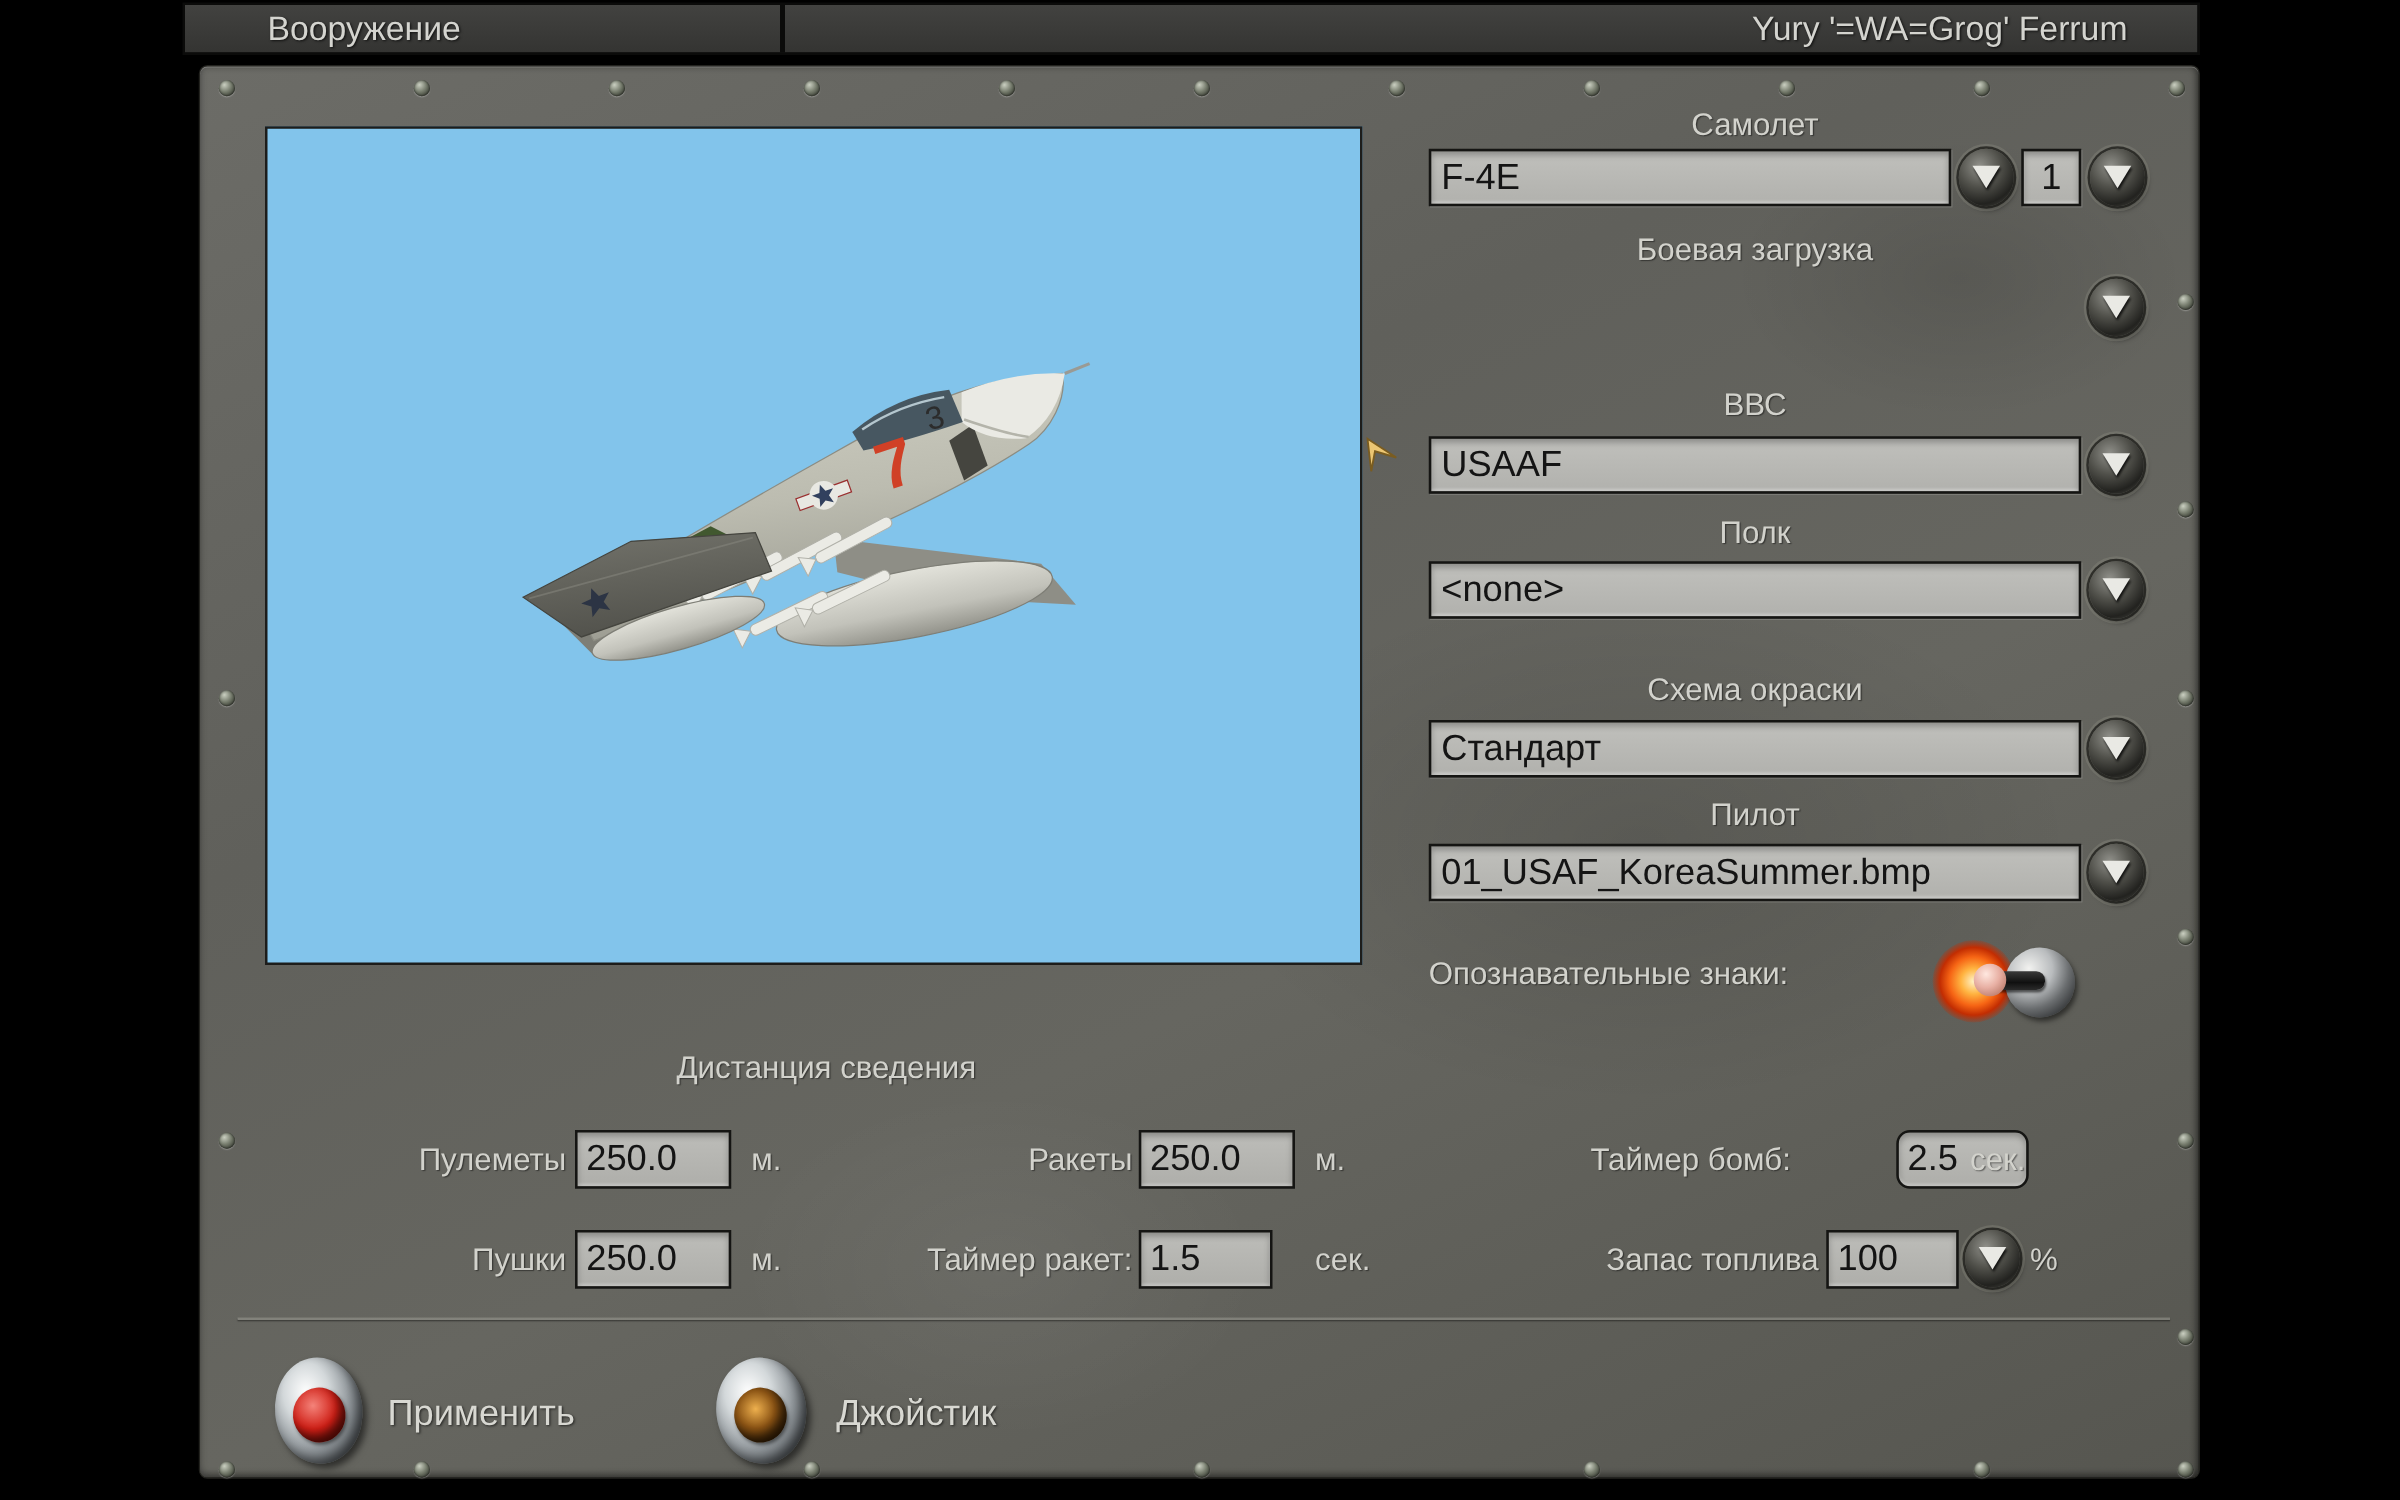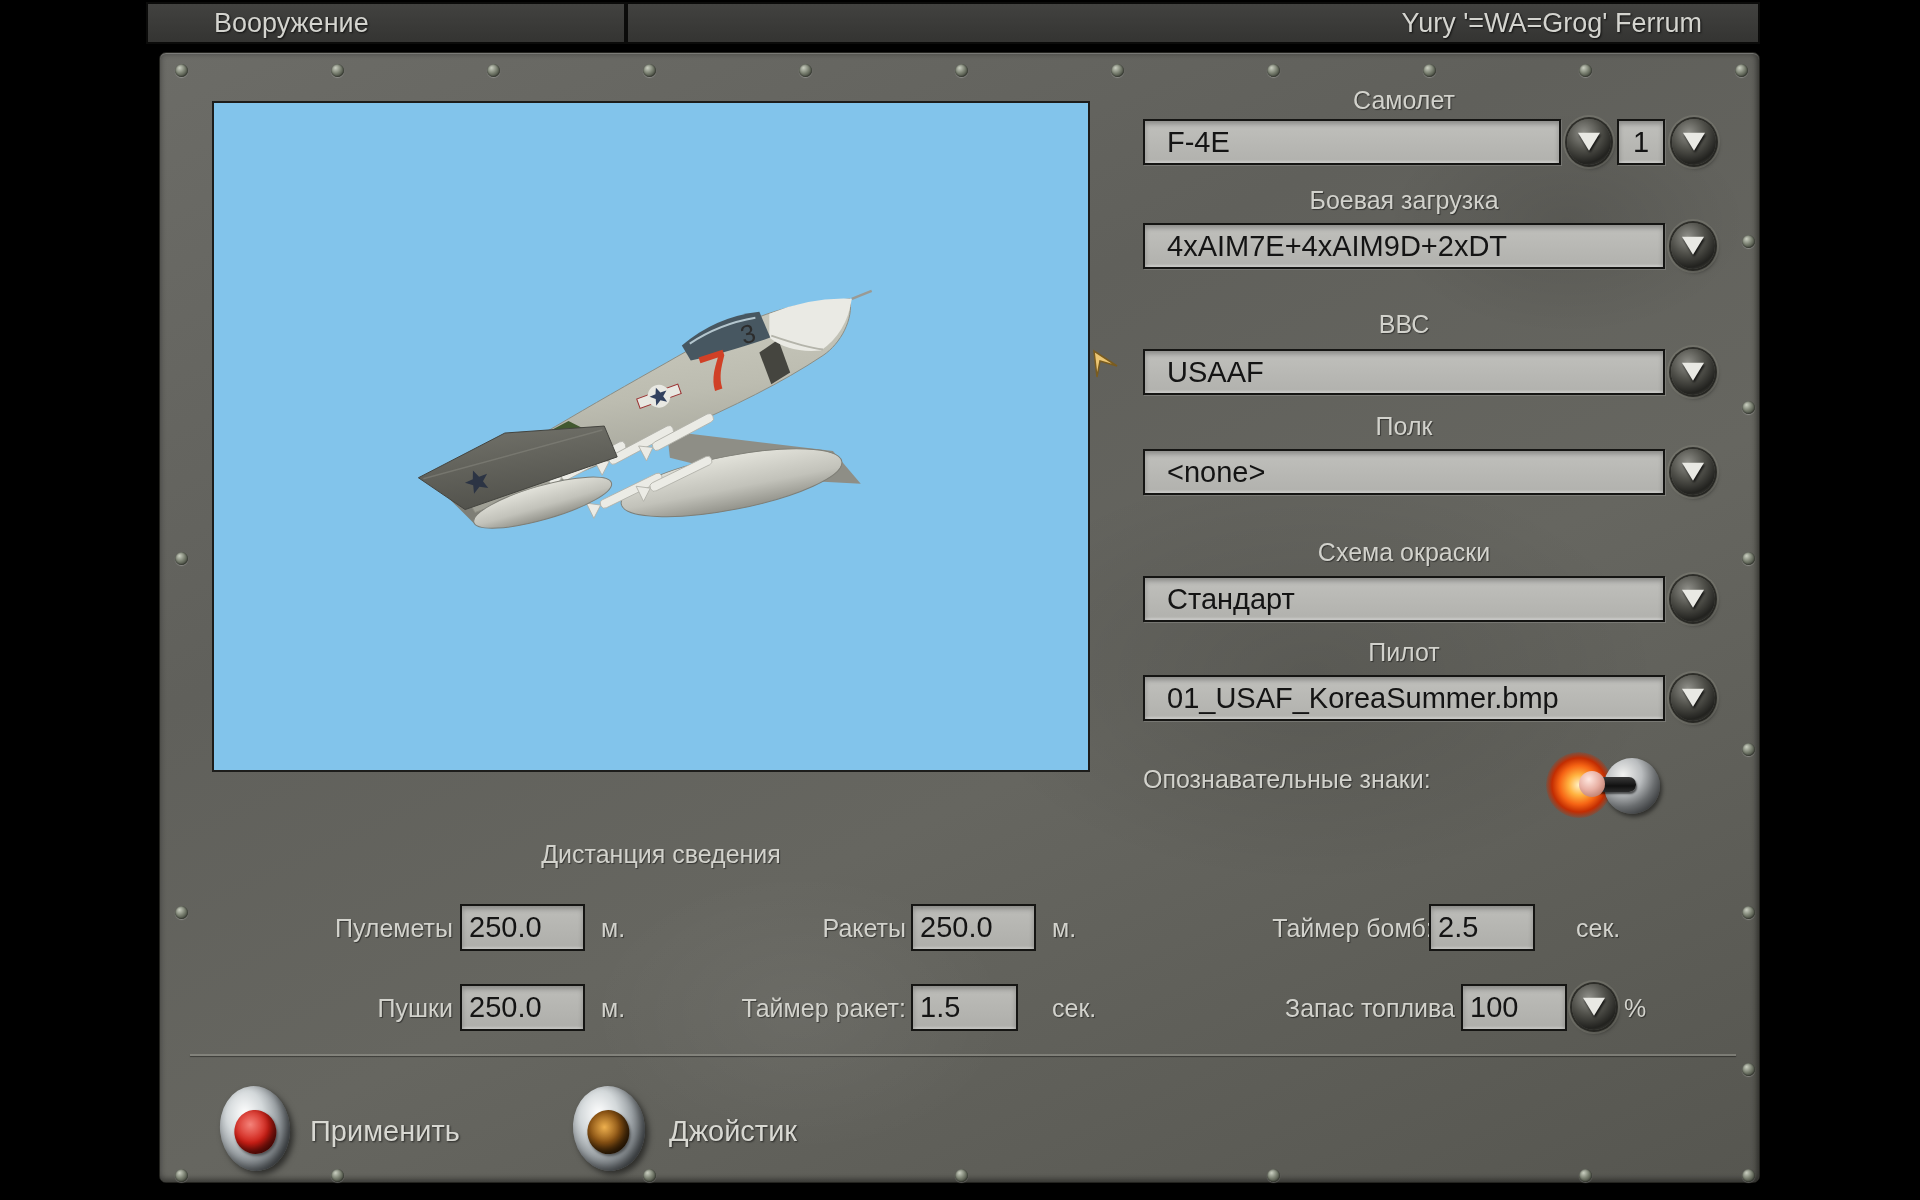--- a/index.html
+++ b/index.html
@@ -38,21 +38,21 @@
   .viewer svg{display:block;width:100%;height:100%;}
 
   .cursor{position:absolute;left:933px;top:296px;width:26px;height:30px;}
 
   
   .lbl{position:absolute;color:#d2d2cc;font-size:25px;line-height:30px;white-space:nowrap;
     text-shadow:1px 1px 1px rgba(0,0,0,.45);}
   .lbl.center{text-align:center;}
   .lbl.right{text-align:right;}
 
-  .dropdown{position:absolute;height:46px;padding-left:22px;
+  .dropdown{position:absolute;height:46px;padding-left:8px;
     background:linear-gradient(#c0c0bc,#b1b1ad);border:2px solid #151513;
     box-shadow:inset 0 3px 5px rgba(0,0,0,.28), inset 0 -2px 2px rgba(255,255,255,.35), 1px 1px 0 rgba(255,255,255,.15);
     color:#141414;font-size:29px;line-height:42px;white-space:nowrap;overflow:hidden;cursor:default;}
 
   .field{position:absolute;height:47px;padding:0 4px 0 7px;
     background:linear-gradient(#bdbdb9,#aeaeaa);border:2px solid #151513;
     box-shadow:inset 0 3px 5px rgba(0,0,0,.28), inset 0 -2px 2px rgba(255,255,255,.3);
     color:#141414;font-size:29px;font-family:"Liberation Sans",sans-serif;outline:none;}
 
   .round-btn{position:absolute;width:44px;height:46px;border-radius:50%;cursor:pointer;
@@ -196,21 +196,20 @@
   <div class="dropdown" style="left:983px;top:66px;width:418px;">F-4E</div>
   <div class="round-btn" style="left:1407px;top:66px;">
       <span class="tri"></span>
     </div>
   <div class="dropdown" style="left:1457px;top:66px;width:48px;padding-left:0;text-align:center;">1</div>
   <div class="round-btn" style="left:1512px;top:66px;">
       <span class="tri"></span>
     </div>
 
   <div class="lbl center" style="left:983px;top:132px;width:522px;">Боевая загрузка</div>
-  <div class="dropdown" style="left:983px;top:170px;width:522px;">4xAIM7E+4xAIM9D+2xDT</div>
   <div class="round-btn" style="left:1511px;top:170px;">
       <span class="tri"></span>
     </div>
 
   <div class="lbl center" style="left:983px;top:256px;width:522px;">ВВС</div>
   <div class="dropdown" style="left:983px;top:296px;width:522px;">USAAF</div>
   <div class="round-btn" style="left:1511px;top:296px;">
       <span class="tri"></span>
     </div>
 
@@ -244,21 +243,21 @@
 
   <div class="lbl right" style="left:120px;top:860px;width:173px;">Пулеметы</div>
   <input class="field" style="left: 300px; top: 851px; width: 125px;" value="250.0">
   <div class="lbl" style="left:441px;top:860px;">м.</div>
 
   <div class="lbl right" style="left:590px;top:860px;width:156px;">Ракеты</div>
   <input class="field" style="left: 751px; top: 851px; width: 125px;" value="250.0">
   <div class="lbl" style="left:892px;top:860px;">м.</div>
 
   <div class="lbl right" style="left:1090px;top:860px;width:205px;text-align:center;">Таймер бомб:</div>
-  <input class="field" style="left: 1269px; top: 851px; width: 106px;" value="2.5">
+  <input class="field" style="left: 1357px; top: 851px; width: 106px; border-radius: 11px;" value="2.5">
   <div class="lbl" style="left:1416px;top:860px;">сек.</div>
 
   <div class="lbl right" style="left:120px;top:940px;width:173px;">Пушки</div>
   <input class="field" style="left: 300px; top: 931px; width: 125px;" value="250.0">
   <div class="lbl" style="left:441px;top:940px;">м.</div>
 
   <div class="lbl right" style="left:540px;top:940px;width:206px;">Таймер ракет:</div>
   <input class="field" style="left: 751px; top: 931px; width: 107px;" value="1.5">
   <div class="lbl" style="left:892px;top:940px;">сек.</div>
 

